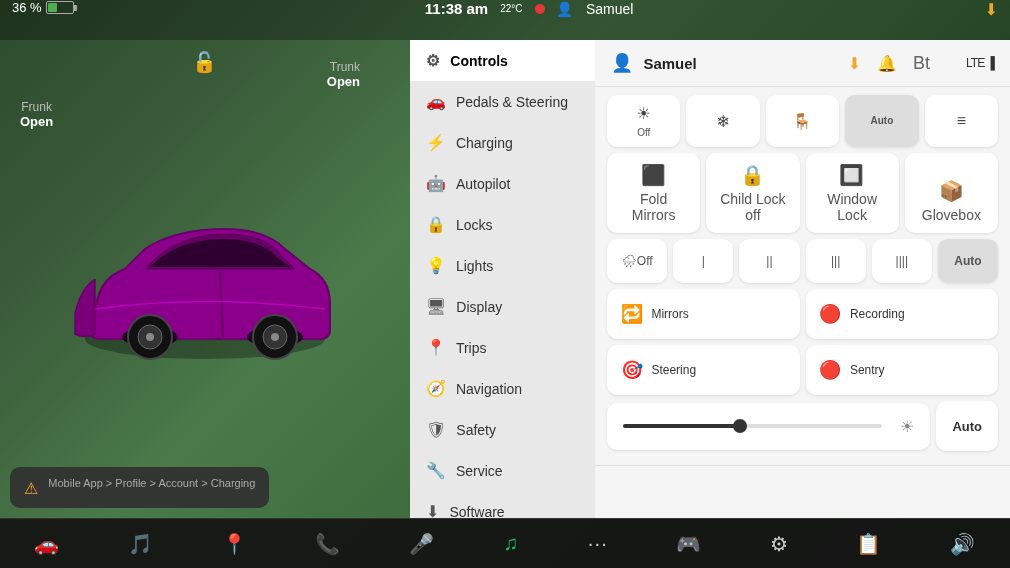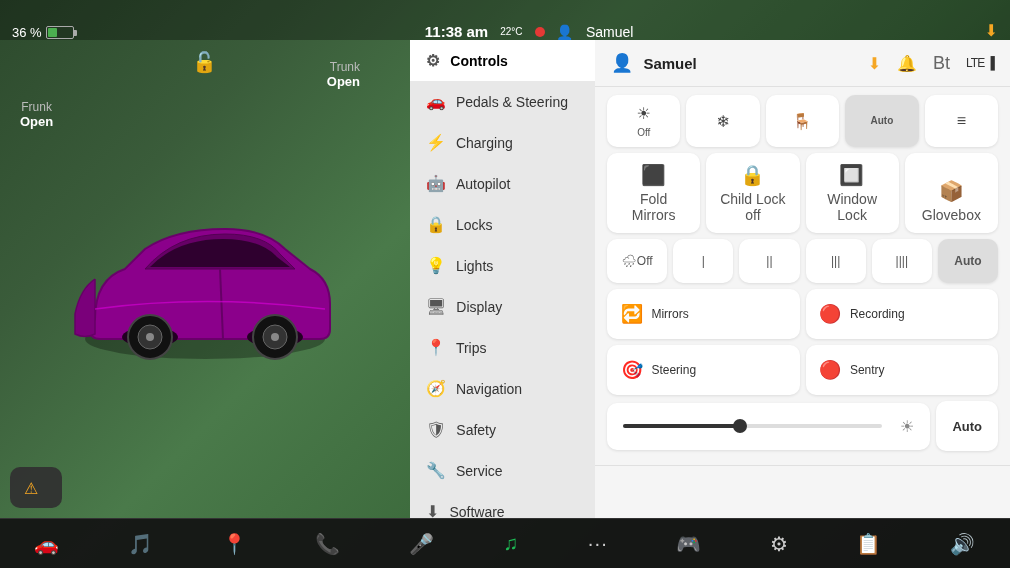--- a/index.html
+++ b/index.html
@@ -20,21 +20,21 @@
       background: linear-gradient(135deg, #2d4a2d 0%, #3a5c3a 20%, #4a7a4a 40%, #3d6b3d 60%, #2a4f2a 80%, #1f3f1f 100%);
       z-index: 0;
     }
 
     
     .status-bar {
       position: absolute;
       top: 0; left: 0; right: 0;
       height: 40px;
       display: flex;
-      align-items: flex-end;
+      align-items: flex-start;
       justify-content: space-between;
       padding: 0 12px;
       z-index: 10;
       background: rgba(0,0,0,0.3);
     }
     .status-left {
       display: flex;
       align-items: center;
       gap: 8px;
       color: white;
@@ -212,20 +212,21 @@
     }
     .user-header-icon { font-size: 18px; color: #555; }
     .user-header-name { font-size: 15px; font-weight: 600; color: #222; }
     .user-header-icons { margin-left: auto; display: flex; gap: 16px; align-items: center; }
     .user-header-icons span { font-size: 16px; color: #888; }
     .user-header-icons .orange { color: #f5a623; }
     .user-header-icons .signal {
       font-size: 12px;
       color: #333;
       letter-spacing: -1px;
+      margin-left: 20px;
     }
 
     
     .controls-section {
       padding: 8px 12px;
       border-bottom: 1px solid #e0e0e0;
     }
 
     
     .ctrl-row {
@@ -448,20 +449,21 @@
       <path d="M30,110 Q140,95 260,110" stroke="#dd00dd" stroke-width="1.5" fill="none" opacity="0.6"></path>
 
       <text x="375" y="195" font-size="16" fill="#ffee00" opacity="0.9">⚡</text>
     </svg>
   </div>
 </div>
 
 <div class="notification-bar">
   <span class="notif-icon">⚠</span>
   <div>
+    <div class="notif-sub">Mobile App &gt; Profile &gt; Account &gt; Charging</div>
   </div>
 </div>
 
 <div class="taskbar">
   <div class="taskbar-item active">🚗</div>
   <div class="taskbar-item">🎵</div>
   <div class="taskbar-item">📍</div>
   <div class="taskbar-item active" style="color:#4caf50;">📞</div>
   <div class="taskbar-item">🎤</div>
   <div class="taskbar-item" style="color:#1db954;">♫</div>

